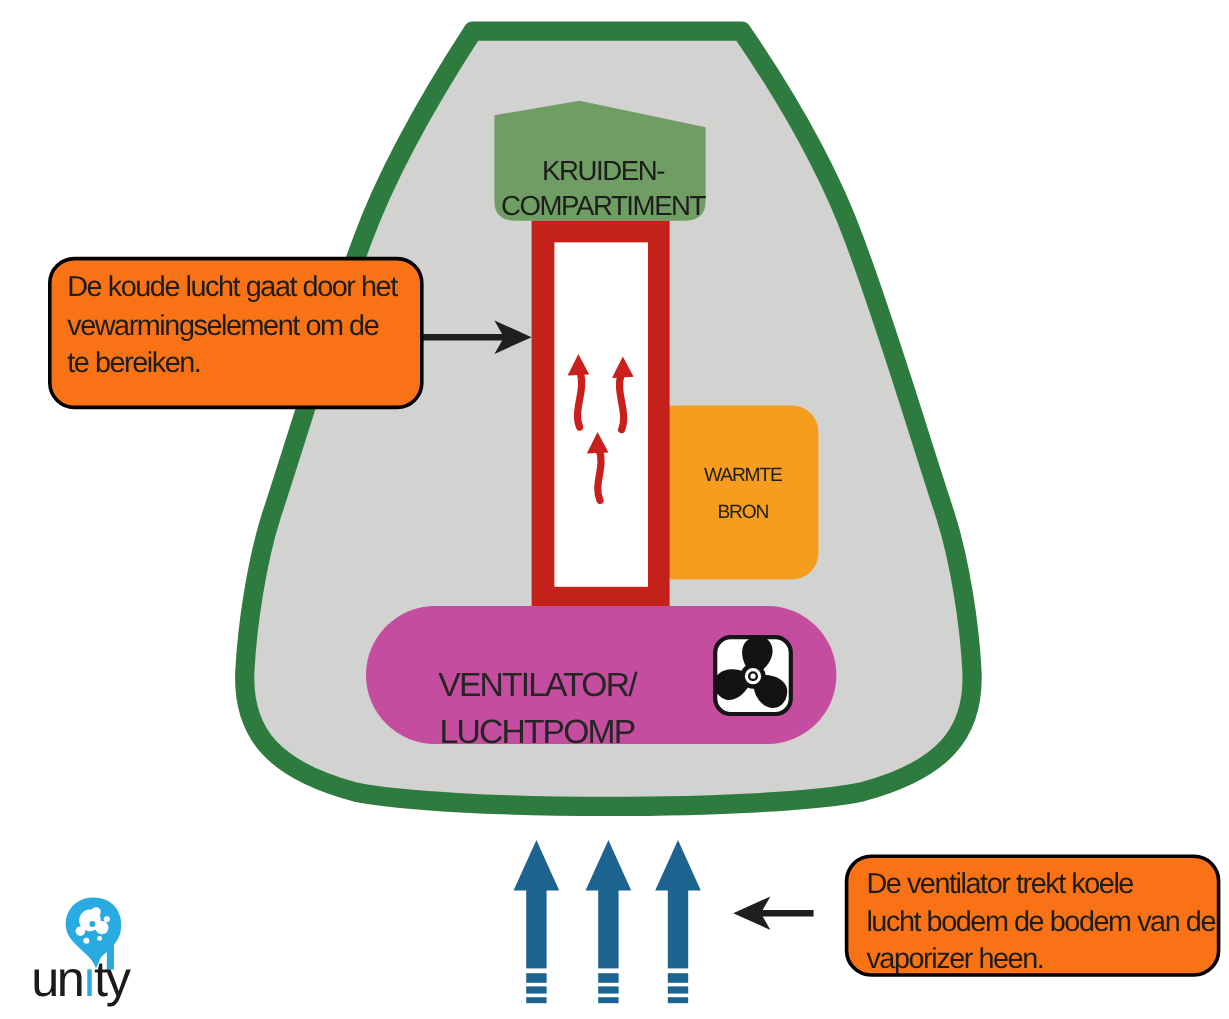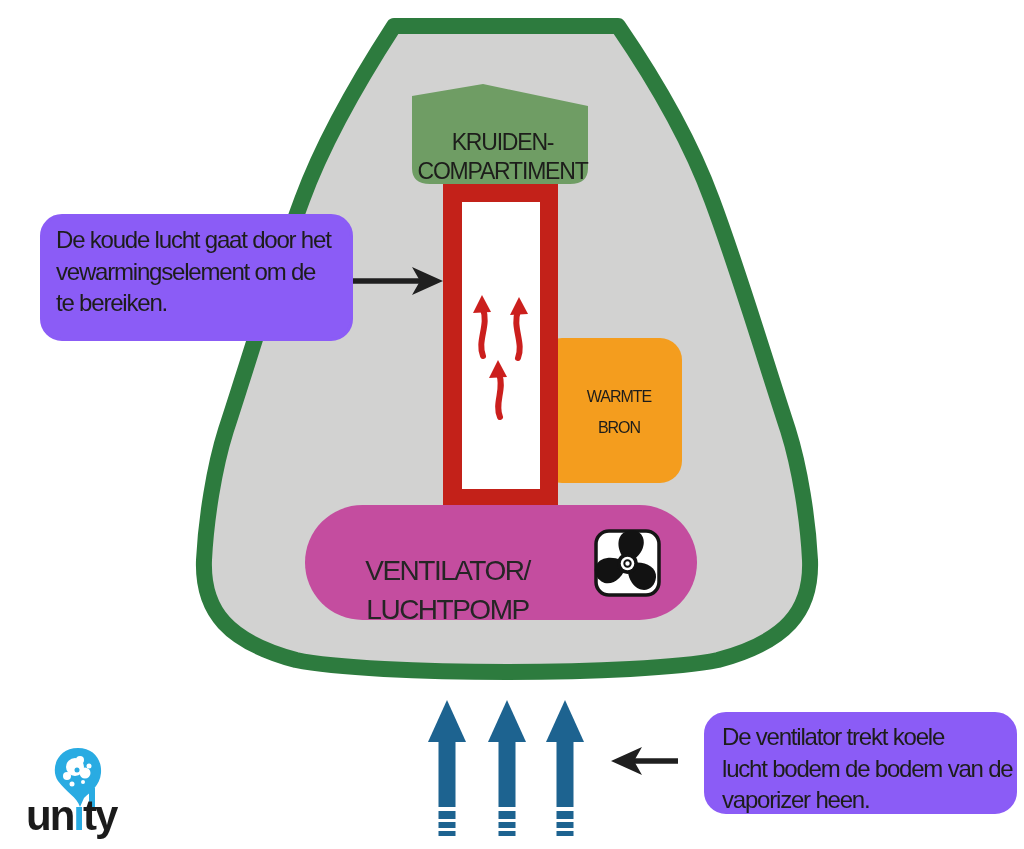--- a/index.html
+++ b/index.html
@@ -4,26 +4,26 @@
 <style>
   html,body{margin:0;padding:0;background:#ffffff;}
   body{width:1024px;height:849px;position:relative;overflow:hidden;
        font-family:"Liberation Sans", sans-serif;color:#1d1d1b;}
   #stage{position:absolute;left:0;top:0;width:1024px;height:849px;}
   svg{position:absolute;left:0;top:0;}
   .label{position:absolute;text-align:center;color:#1d1d1b;}
   .herb-label{left:405px;top:108px;width:195px;font-size:23px;line-height:29px;letter-spacing:-1.2px;margin-top:20px;}
   .heat-label{left:556px;top:381px;width:126px;font-size:16px;line-height:31px;letter-spacing:-1px;}
   .fan-label{left:330px;top:527px;width:235px;font-size:28px;line-height:39px;letter-spacing:-1.5px;color:#252525;margin-top:24px;}
-  .callout{position:absolute;background:#8b5cf6;border:3px solid #8b5cf6;border-radius:22px;
+  .callout{position:absolute;background:#f97316;border:3px solid #000000;border-radius:22px;
            font-size:24px;line-height:31.5px;letter-spacing:-1.2px;color:#1d1d1b;}
   .callout .ln{white-space:nowrap;}
   .callout-left{left:40px;top:214px;width:294px;height:114px;padding:7px 0 0 13px;}
   .callout-right{left:704px;top:712px;width:292px;height:90px;padding:6px 0 0 15px;}
-  .unity-word{position:absolute;left:26px;top:792px;font-size:42px;font-weight:700;
+  .unity-word{position:absolute;left:26px;top:792px;font-size:42px;font-weight:400;
               letter-spacing:-2px;color:#1b1b1b;white-space:nowrap;}
   .unity-word .i-blue{color:#29abe2;}
 </style>
 </head>
 <body>
 
 <div id="stage">
 
   <svg width="1024" height="849" viewBox="0 0 1024 849">
 

